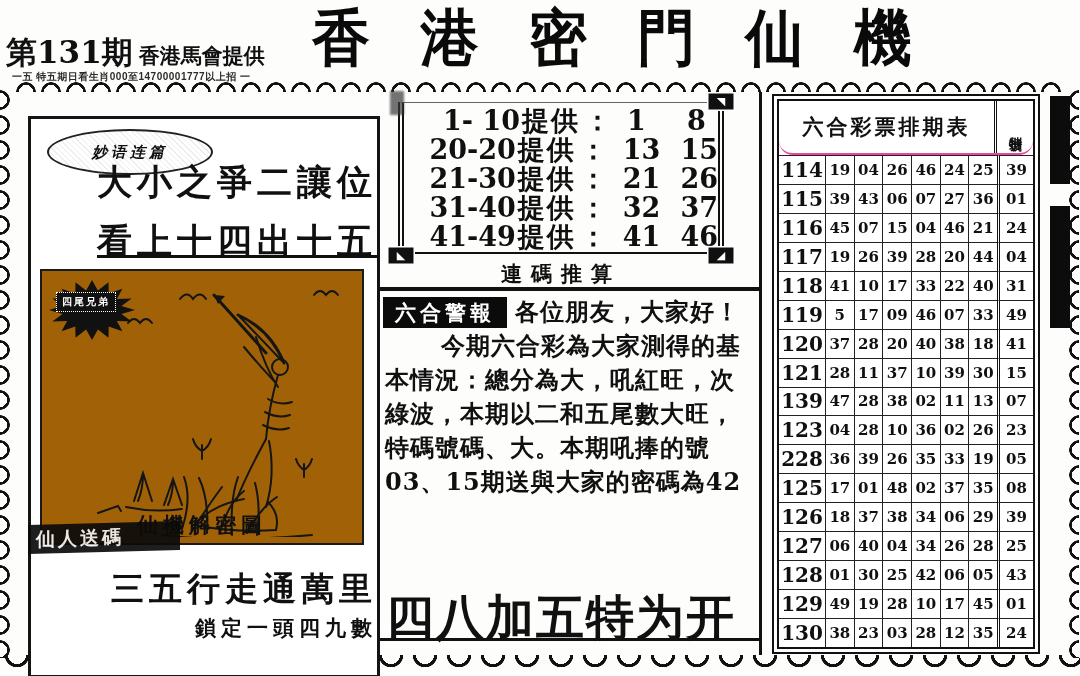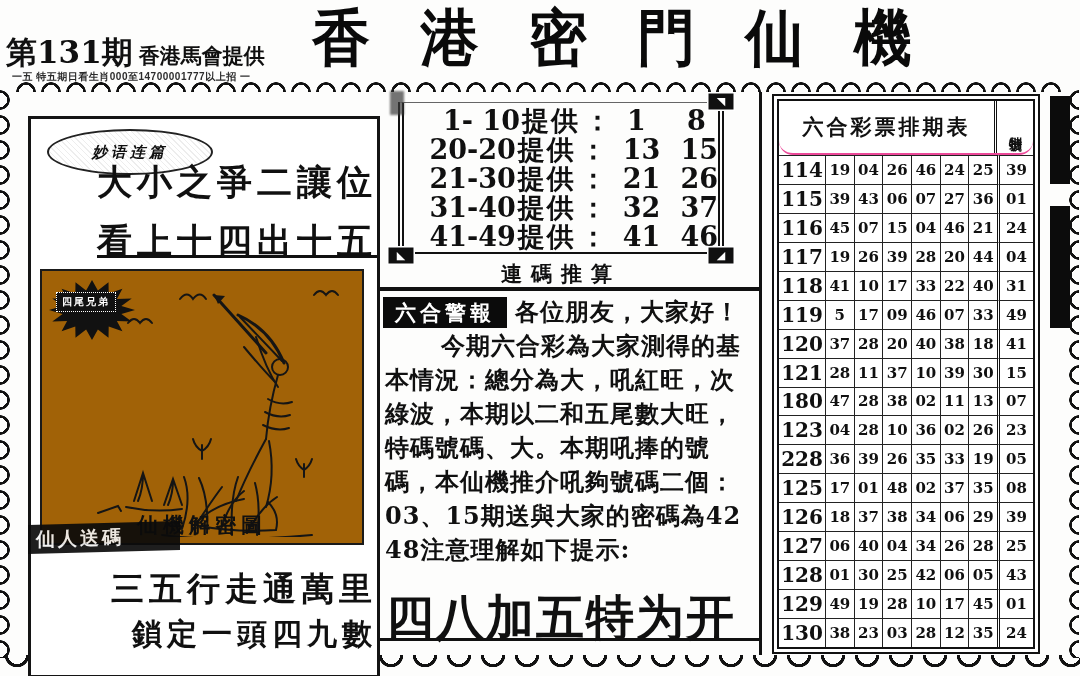--- a/index.html
+++ b/index.html
@@ -46,21 +46,21 @@
   .lp-pic{position:absolute;left:9px;top:150px;width:320px;height:272px;border:2px solid #1a1a1a;background:#a16207;}
   .lp-caption{position:absolute;bottom:4px;width:100%;text-align:center;font:700 21px "DejaVu Serif",serif;letter-spacing:5px;}
   .lp-stamp{position:absolute;left:6px;top:8px;width:88px;height:62px;}
   .lp-stamp-text{position:absolute;left:14px;top:21px;width:60px;height:20px;background:#111;color:#fff;
                  font:700 10px "Liberation Sans",sans-serif;display:flex;align-items:center;justify-content:center;
                  letter-spacing:2px;border:1px dotted #fff;box-sizing:border-box;}
   .lp-black-label{position:absolute;left:-3px;top:404px;width:152px;height:29px;background:#0b0b0b;color:#f2f2f2;
                   font:700 19px "DejaVu Serif",serif;display:flex;align-items:center;padding-left:8px;
                   letter-spacing:3px;transform:skewY(-1.5deg);opacity:.92;overflow:hidden;box-sizing:border-box;}
   .lp-v3{top:448px;font-size:33px;}
-  .lp-v4{top:495px;font-size:30px;}
+  .lp-v4{top:495px;font-size:21px;}
 
   
   .mp{left:398px;top:102px;width:326px;height:152px;border-left:6px double #111;border-right:6px double #111;
       border-bottom:2px solid #111;border-top:1px solid #666;box-sizing:border-box;padding:3px 0 0 8px;}
   .r-row{display:flex;height:29px;align-items:center;font:700 27px "DejaVu Serif",serif;white-space:pre;}
   .r-range{width:108px;text-align:right;}
   .r-lab{margin-left:2px;letter-spacing:2px;}
   .r-colon{margin:0 2px 0 4px;font-weight:900;}
   .r-n1{width:60px;padding-left:14px;}
   .cbox{position:absolute;width:28px;height:19px;background:#101010;color:#fff;
@@ -197,23 +197,21 @@
   </div>
   <div class="abs mp-caption">連碼推算</div>
   <div class="abs mid-hr"></div>
 
   <div class="abs para" id="para">
       <div class="p-line p-first">各位朋友，大家好！</div>
       <div class="p-line p-second">今期六合彩為大家測得的基</div>
       <div class="p-line">本情況：總分為大，吼紅旺，次</div>
       <div class="p-line">綠波，本期以二和五尾數大旺，</div>
       <div class="p-line">特碼號碼、大。本期吼捧的號</div>
-      <div class="p-line">碼，本仙機推介吼夠號碼二個：</div>
       <div class="p-line">03、15期送與大家的密碼為42</div>
-      <div class="p-line">48注意理解如下提示:</div>
     </div>
   <div class="abs alert-label">六合警報</div>
 
   <div class="abs big-hint">四八加五特为开</div>
   <div class="abs mid-hr2"></div>
   <div class="abs vrule"></div>
 
   <div class="abs lot">
     <div class="lot-inner">
       <div class="lot-head">
@@ -278,21 +276,21 @@
           <div class="cell">18</div>
           <div class="cell special">41</div>
           <div class="cell period">121</div>
           <div class="cell">28</div>
           <div class="cell">11</div>
           <div class="cell">37</div>
           <div class="cell">10</div>
           <div class="cell">39</div>
           <div class="cell">30</div>
           <div class="cell special">15</div>
-          <div class="cell period">180</div>
+          <div class="cell period">139</div>
           <div class="cell">47</div>
           <div class="cell">28</div>
           <div class="cell">38</div>
           <div class="cell">02</div>
           <div class="cell">11</div>
           <div class="cell">13</div>
           <div class="cell special">07</div>
           <div class="cell period">123</div>
           <div class="cell">04</div>
           <div class="cell">28</div>

